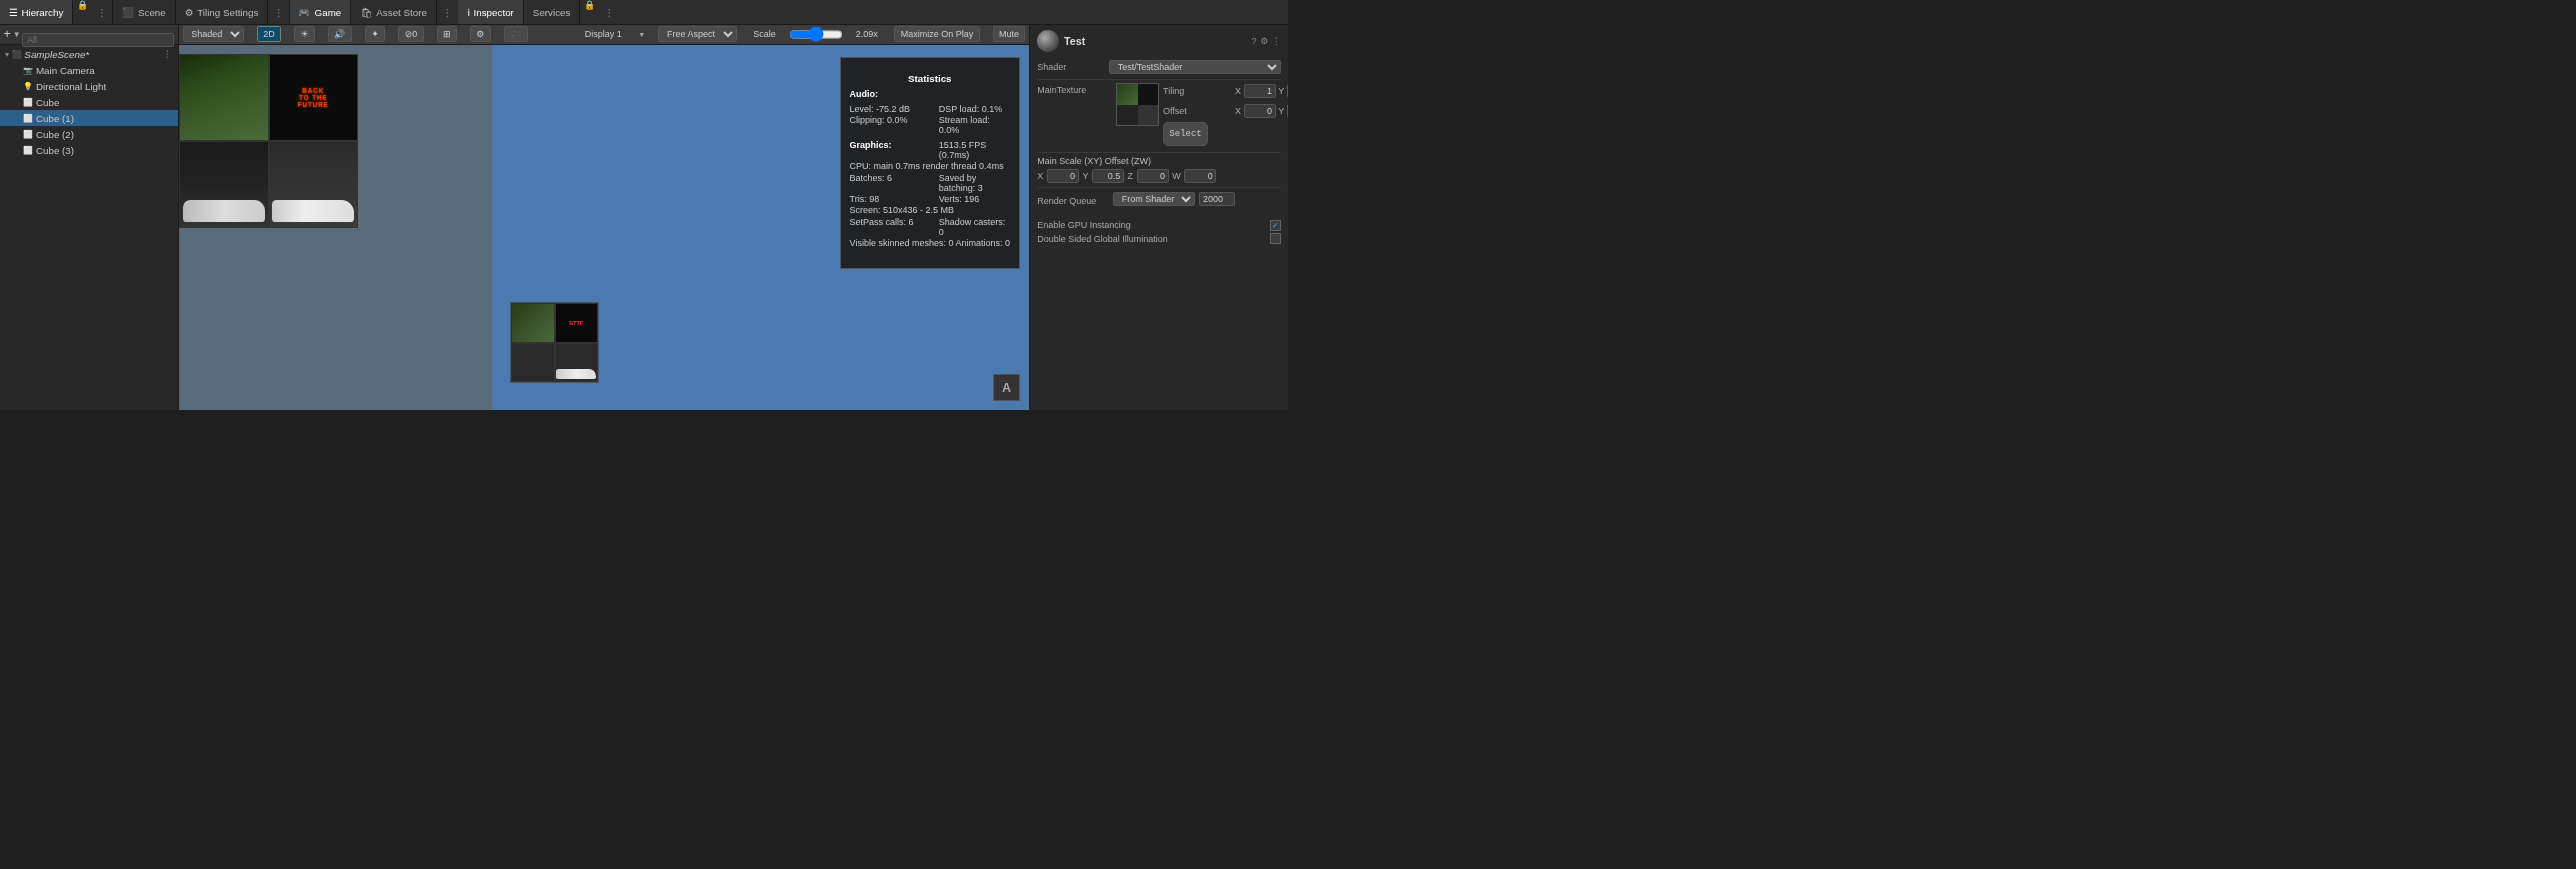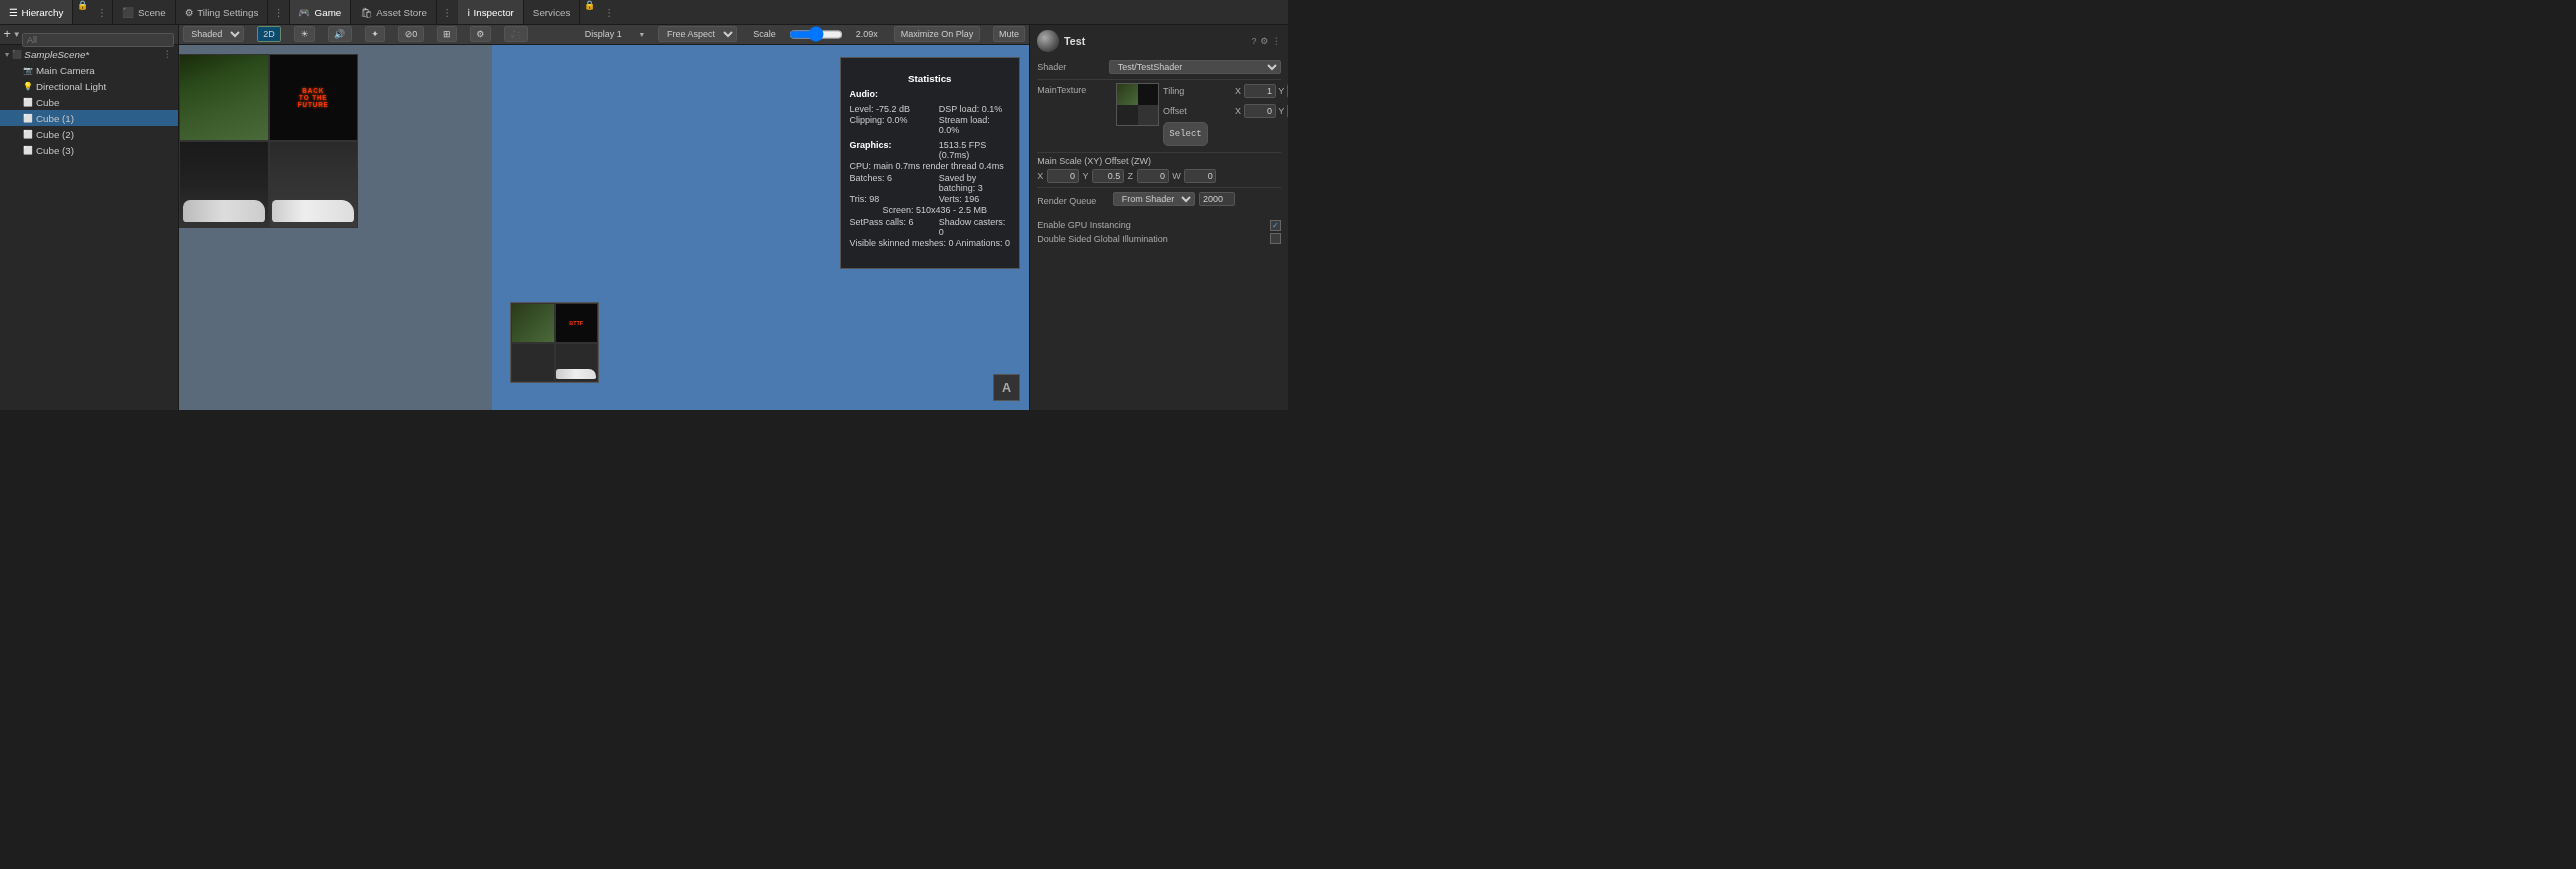--- a/index.html
+++ b/index.html
@@ -677,21 +677,21 @@
             </div>
             <div style="margin-bottom:1.8px;">CPU: main 0.7ms  render thread 0.4ms</div>
             <div class="stats-row">
               <div class="stats-col">Batches: 6</div>
               <div class="stats-col">Saved by batching: 3</div>
             </div>
             <div class="stats-row">
               <div class="stats-col">Tris: 98</div>
               <div class="stats-col">Verts: 196</div>
             </div>
-            <div style="margin-bottom:1.8px;margin-left:33px;">Screen: 510x436 - 2.5 MB</div>
+            <div style="margin-bottom:1.8px;">Screen: 510x436 - 2.5 MB</div>
             <div class="stats-row">
               <div class="stats-col">SetPass calls: 6</div>
               <div class="stats-col">Shadow casters: 0</div>
             </div>
             <div>Visible skinned meshes: 0  Animations: 0</div>
           </div>
         </div>
 
         <div class="game-preview">
           <div class="preview-grid">

